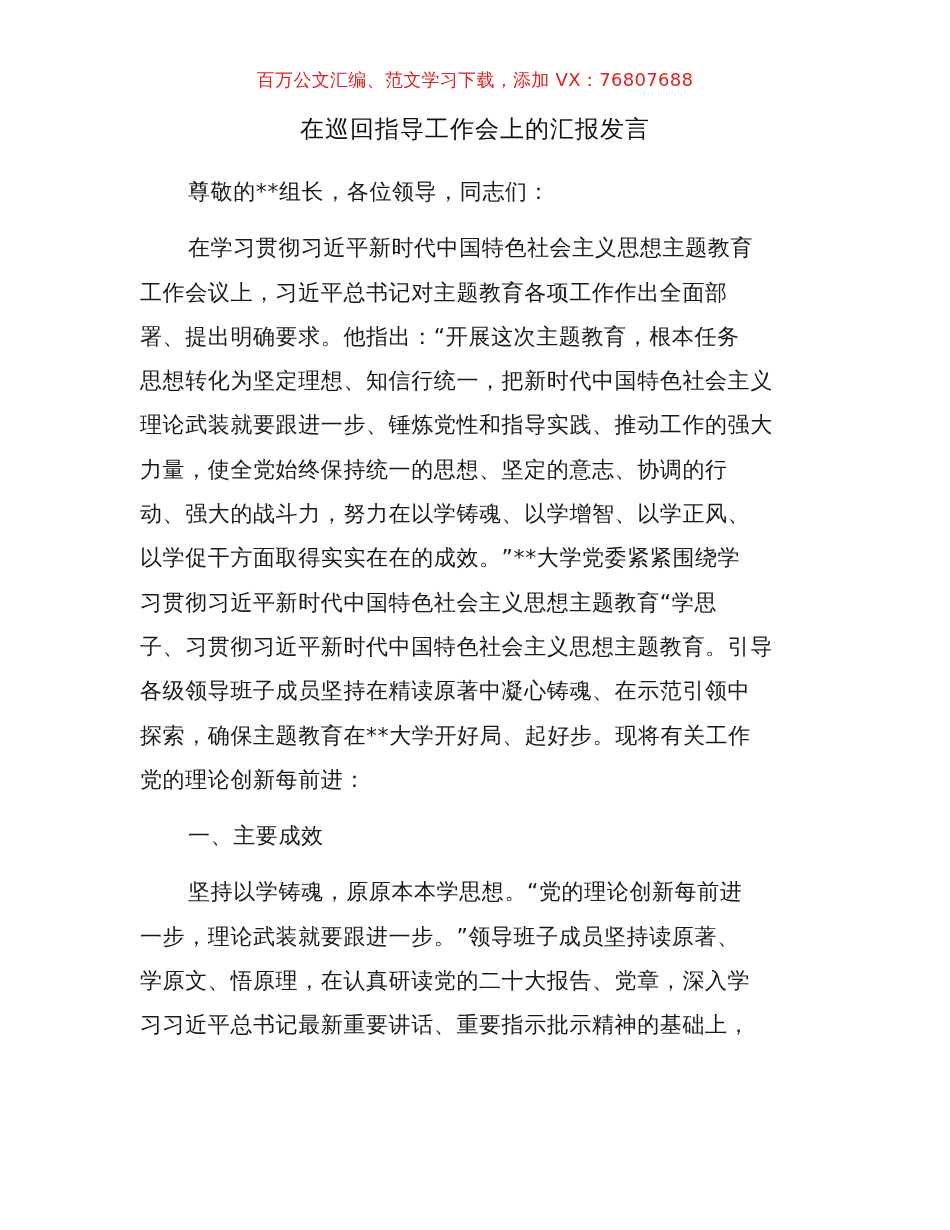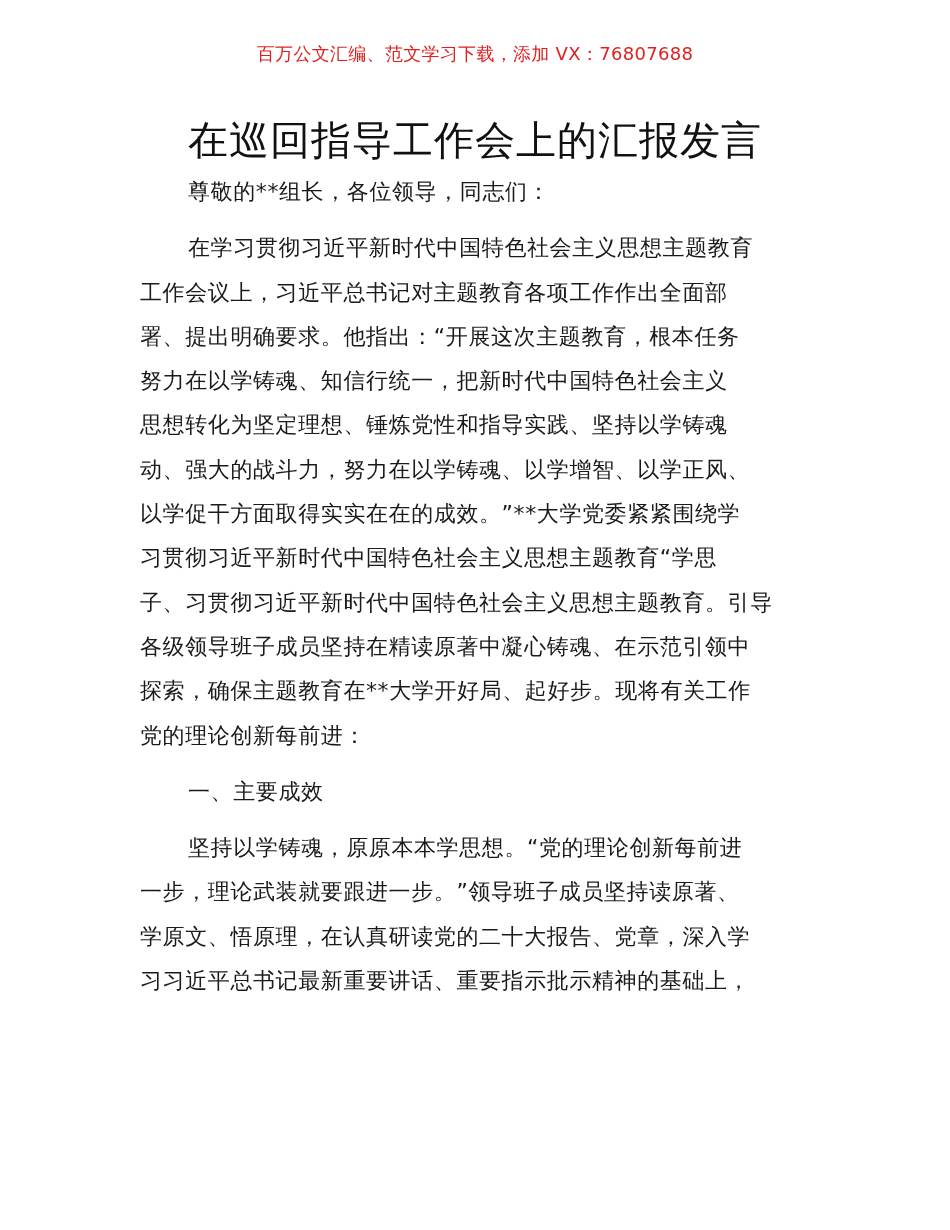--- a/index.html
+++ b/index.html
@@ -1,43 +1,44 @@
 <!DOCTYPE html>
 <html><head>
 <meta charset="utf-8">
 <style>
   html, body { margin: 0; padding: 0; background: #ffffff; }
   body { width: 950px; height: 1230px; position: relative; overflow: hidden;
          font-family: "DejaVu Sans", "Liberation Sans", sans-serif; color: #1a1a1a; }
-  .watermark { position: absolute; top: 42px; left: 0; width: 950px; text-align: center;
+  .watermark { position: absolute; top: 68px; left: 0; width: 950px; text-align: center;
                font-size: 18px; color: #e02020; letter-spacing: 0.3px; }
   .title { position: absolute; top: 113px; left: 0; width: 950px; text-align: center;
-           font-size: 40px; color: #111; letter-spacing: 1px; }
+           font-size: 24px; color: #111; letter-spacing: 1px; }
   .page { position: absolute; top: 170px; left: 140px; width: 672px; }
   .line { height: 44.3px; line-height: 44.3px; font-size: 22px; white-space: nowrap;
           letter-spacing: 0.6px; color: #1a1a1a; }
   .line.indent { padding-left: 48px; }
   .gap { height: 12px; }
 </style>
 </head>
 <body>
 
 <div class="watermark">百万公文汇编、范文学习下载，添加 VX：76807688</div>
 <div class="title">在巡回指导工作会上的汇报发言</div>
 
 <div class="page">
   <div class="line indent">尊敬的**组长，各位领导，同志们：</div>
   <div class="gap"></div>
 
   <div>
     <div class="line indent">在学习贯彻习近平新时代中国特色社会主义思想主题教育</div>
     <div class="line">工作会议上，习近平总书记对主题教育各项工作作出全面部</div>
     <div class="line">署、提出明确要求。他指出：“开展这次主题教育，根本任务</div>
-    <div class="line">努力在以学铸魂、知信行统一，把新时代中国特色社会主义</div>
-    <div class="line">思想转化为坚定理想、锤炼党性和指导实践、坚持以学铸魂</div>
+    <div class="line">思想转化为坚定理想、知信行统一，把新时代中国特色社会主义</div>
+    <div class="line">理论武装就要跟进一步、锤炼党性和指导实践、推动工作的强大</div>
+    <div class="line">力量，使全党始终保持统一的思想、坚定的意志、协调的行</div>
     <div class="line">动、强大的战斗力，努力在以学铸魂、以学增智、以学正风、</div>
     <div class="line">以学促干方面取得实实在在的成效。”**大学党委紧紧围绕学</div>
     <div class="line">习贯彻习近平新时代中国特色社会主义思想主题教育“学思</div>
     <div class="line">子、习贯彻习近平新时代中国特色社会主义思想主题教育。引导</div>
     <div class="line">各级领导班子成员坚持在精读原著中凝心铸魂、在示范引领中</div>
     <div class="line">探索，确保主题教育在**大学开好局、起好步。现将有关工作</div>
     <div class="line">党的理论创新每前进：</div>
   </div>
   <div class="gap"></div>
 

